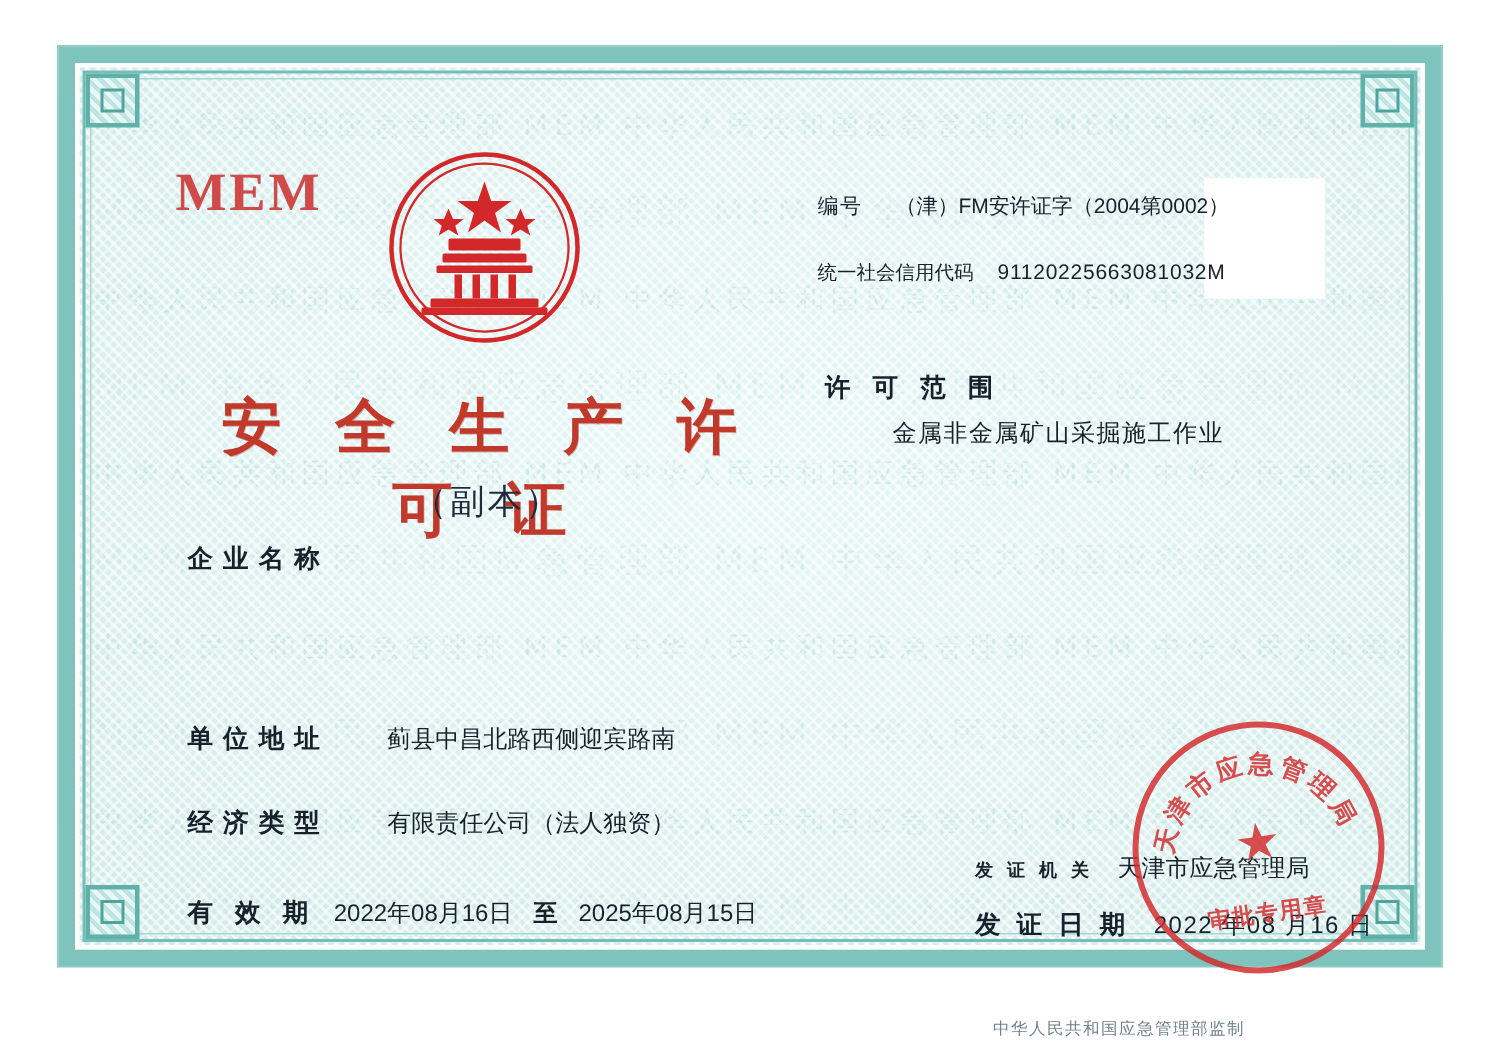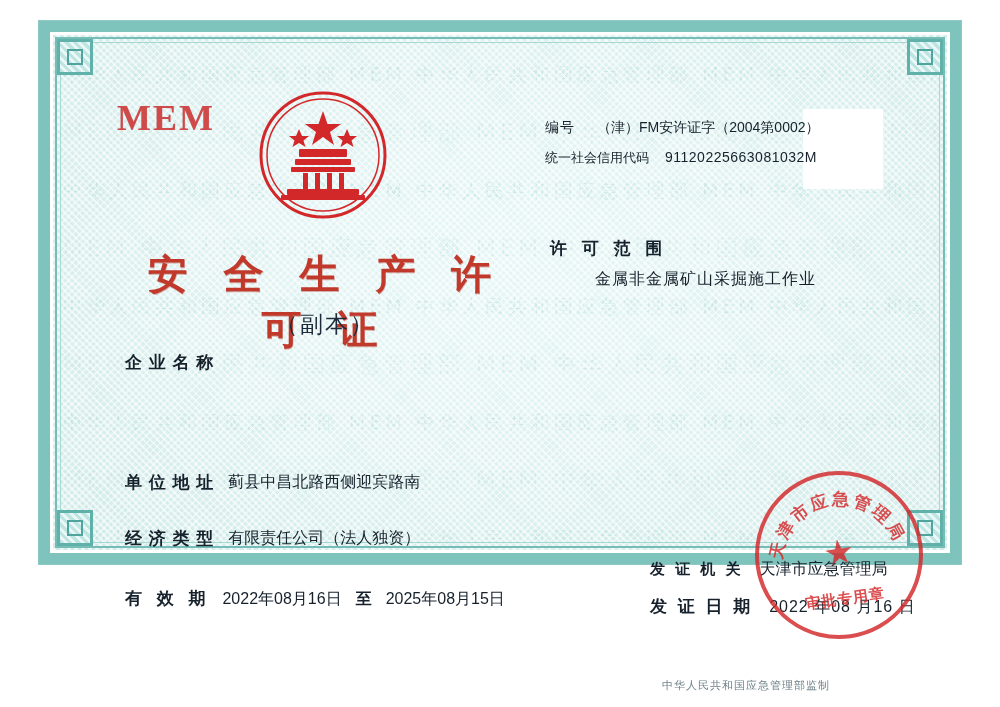--- a/index.html
+++ b/index.html
@@ -3,21 +3,21 @@
 <meta charset="utf-8">
 <style>
   html,body{margin:0;padding:0;}
   body{
     width:1000px;height:707px;
     background:#ffffff;
     font-family:"Liberation Sans","DejaVu Sans",sans-serif;
     overflow:hidden;
   }
   #cert{
-    position:absolute;left:38px;top:20px;width:924px;height:545px;
+    position:absolute;left:38px;top:30px;width:924px;height:615px;
     background:
       radial-gradient(ellipse at 50% 45%, #e6f6f6 0%, #dff2f1 45%, #cfeae8 100%);
     border:1px solid #8fc9c4;
     box-sizing:border-box;
   }
   
   .frame-outer{
     position:absolute;inset:0;
     border:11px solid #7fc3bd;
     box-sizing:border-box;
@@ -93,21 +93,21 @@
     letter-spacing:11px;
     font-family:"DejaVu Sans","Liberation Sans",sans-serif;
     text-shadow:0.5px 0.5px 0 rgba(160,40,30,.35);
   }
   .subtitle{
     position:absolute;left:60px;top:262px;width:400px;
     text-align:center;font-size:23px;color:#1d2b3a;letter-spacing:2px;
   }
 
   
-  .field{position:absolute;display:flex;align-items:center;}
+  .field{position:absolute;display:flex;align-items:flex-end;gap:30px;}
   .field .lbl{
     font-size:17px;font-weight:bold;color:#16212c;
     letter-spacing:1px;white-space:nowrap;
   }
   .field .val{
     font-size:16px;color:#16212c;margin-left:14px;white-space:nowrap;
   }
 
   .f-company{left:60px;top:304px;}
   .f-person {left:60px;top:366px;}
@@ -119,34 +119,34 @@
   .f-valid .v1{font-size:16px;margin-left:12px;color:#16212c;}
   .f-valid .mid{font-size:16px;margin:0 14px;color:#16212c;font-weight:bold;}
   .f-valid .v2{font-size:16px;color:#16212c;}
 
   
   .r-no{position:absolute;left:480px;top:72px;display:flex;align-items:baseline;}
   .r-no .lbl{font-size:14px;color:#16212c;letter-spacing:1px;}
   .r-no .val{font-size:14px;color:#16212c;margin-left:22px;}
 
   .r-credit{position:absolute;left:480px;top:102px;display:flex;align-items:baseline;}
-  .r-credit .lbl{font-size:13px;color:#16212c;letter-spacing:0px;}
+  .r-credit .lbl{font-size:13px;color:#16212c;letter-spacing:0px;margin-top:14px;}
   .r-credit .val{font-size:14px;color:#16212c;margin-left:16px;letter-spacing:.5px;}
 
   .r-scope-lbl{
     position:absolute;left:485px;top:190px;
     font-size:17px;font-weight:bold;color:#16212c;letter-spacing:5px;text-align:right;
   }
   .r-scope-val{
     position:absolute;left:530px;top:222px;
     font-size:16px;color:#16212c;letter-spacing:1px;
   }
 
   .r-issuer{position:absolute;left:585px;top:512px;display:flex;align-items:baseline;}
-  .r-issuer .lbl{font-size:15px;font-weight:bold;color:#16212c;letter-spacing:3px;}
+  .r-issuer .lbl{font-size:12px;font-weight:bold;color:#16212c;letter-spacing:3px;}
   .r-issuer .val{font-size:16px;color:#16212c;margin-left:16px;}
 
   .r-date{position:absolute;left:585px;top:548px;display:flex;align-items:baseline;}
   .r-date .lbl{font-size:17px;font-weight:bold;color:#16212c;letter-spacing:3px;}
   .r-date .val{font-size:16px;color:#16212c;margin-left:16px;letter-spacing:1px;}
 
   
   .blank-box{
     position:absolute;right:52px;top:62px;width:78px;height:78px;
     background:#ffffff;border:1px solid #ffffff;

